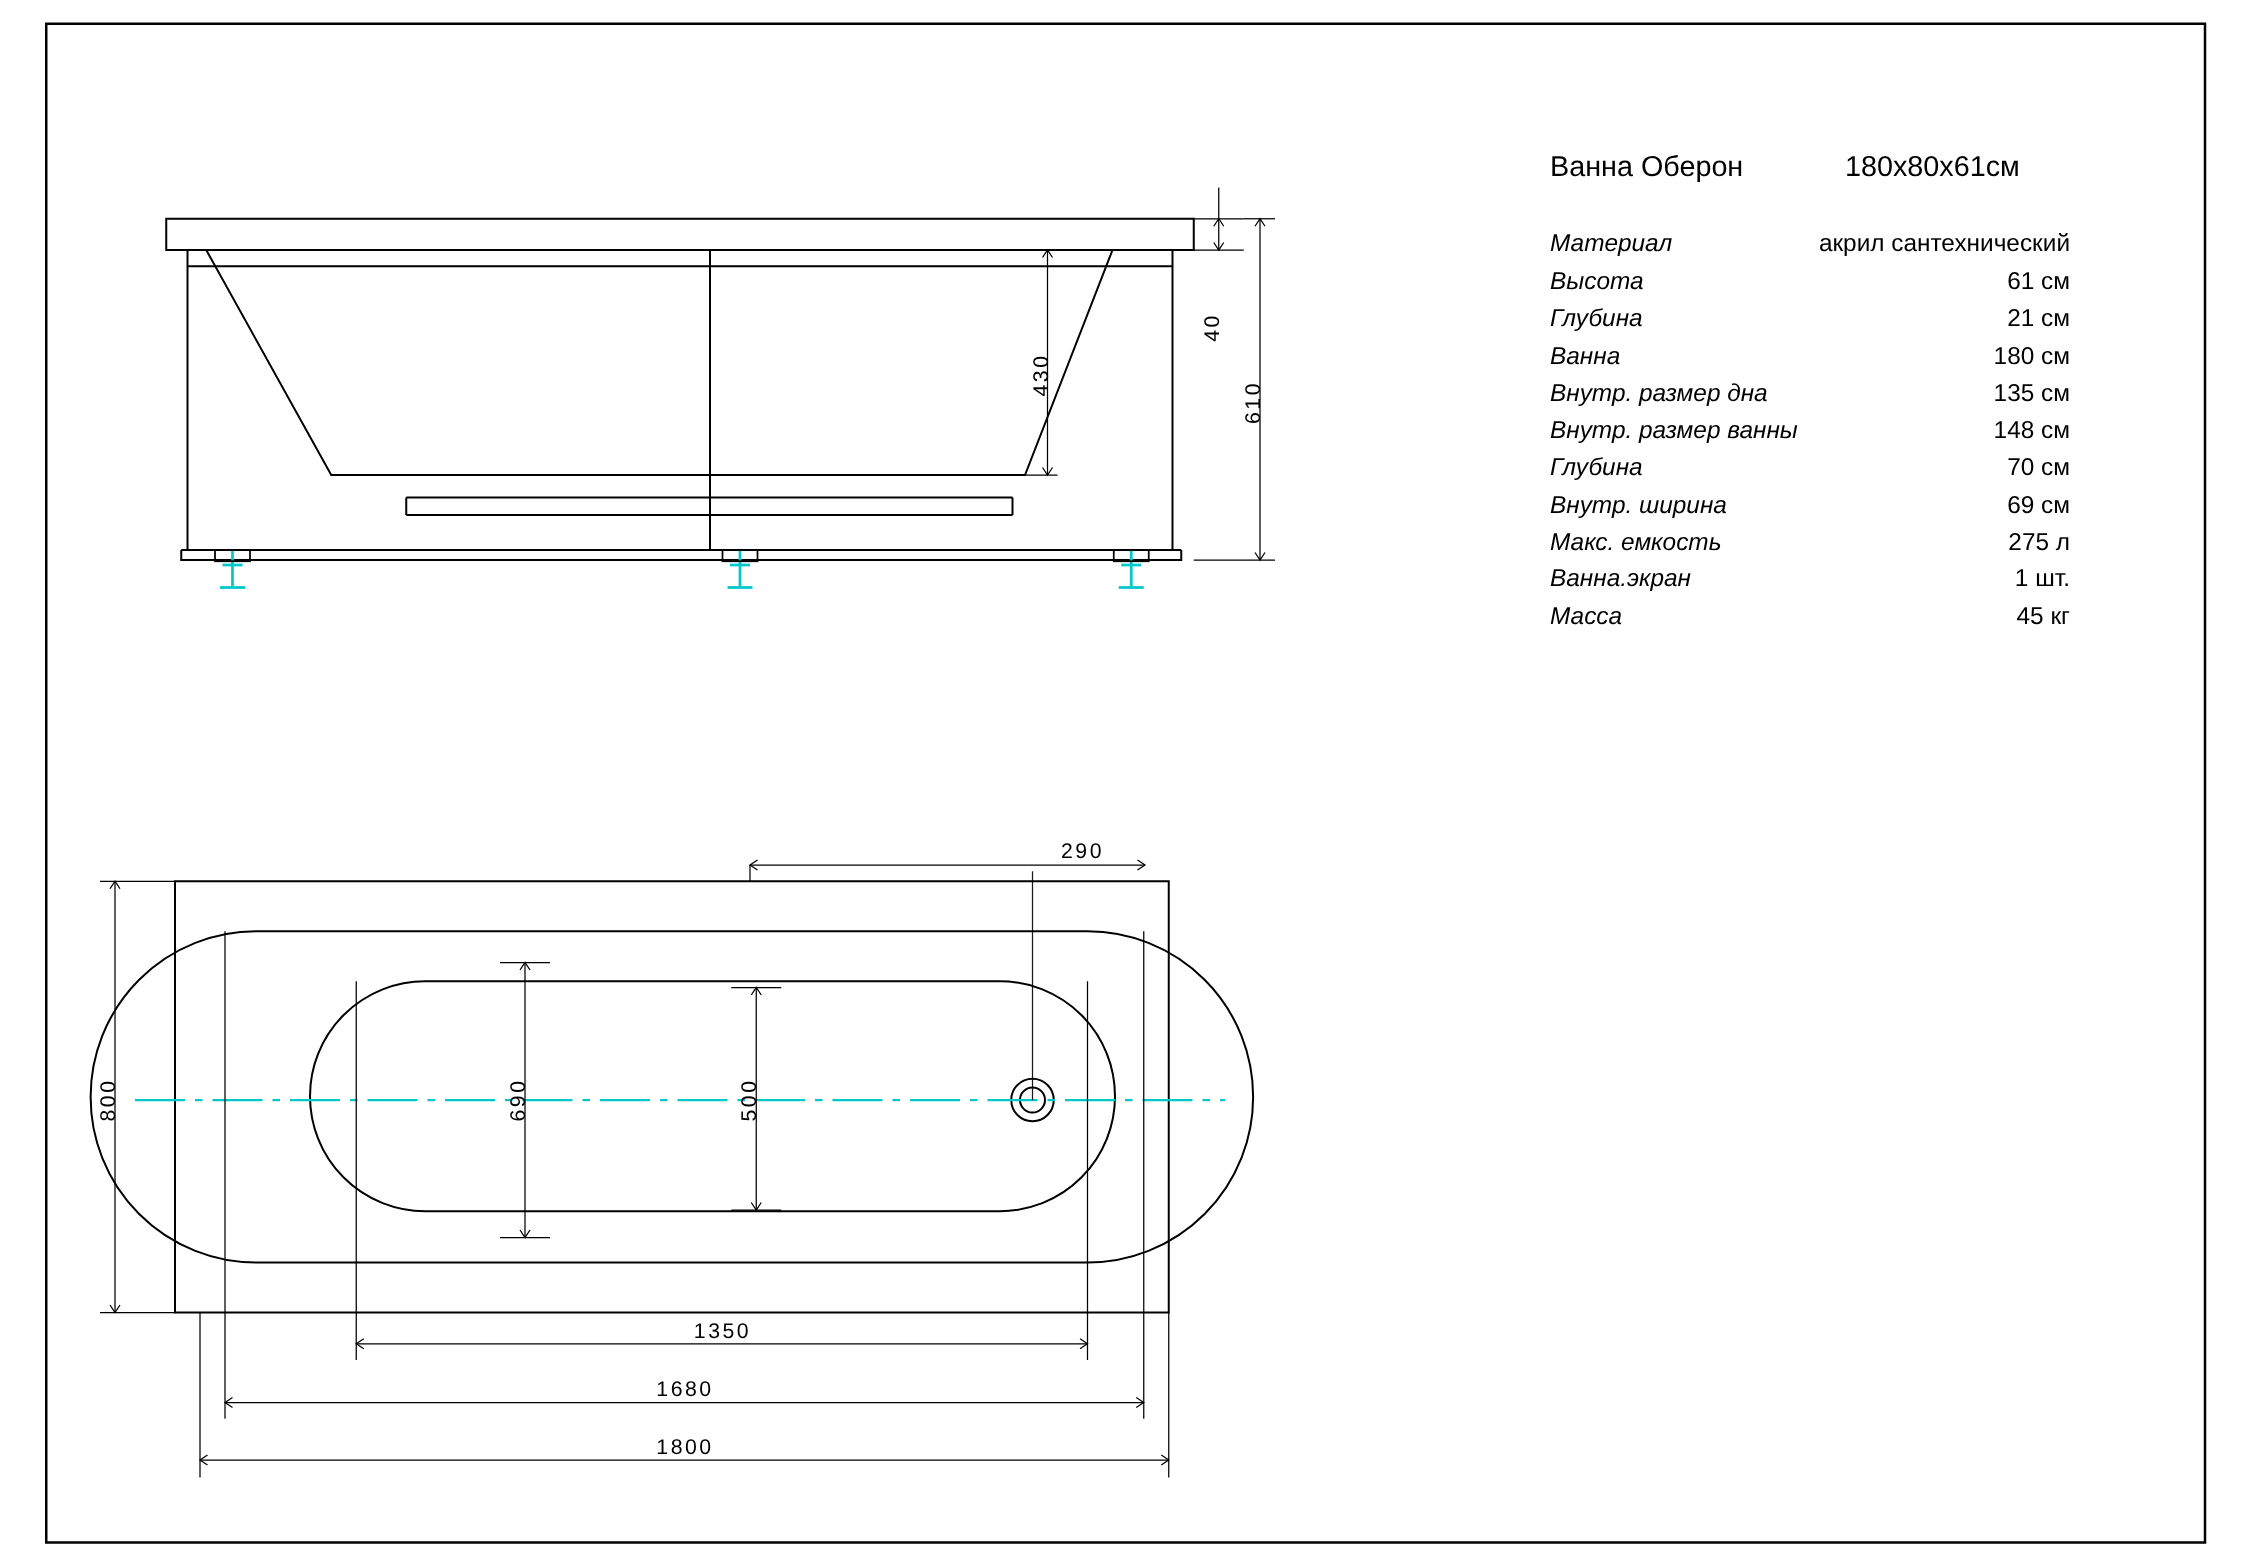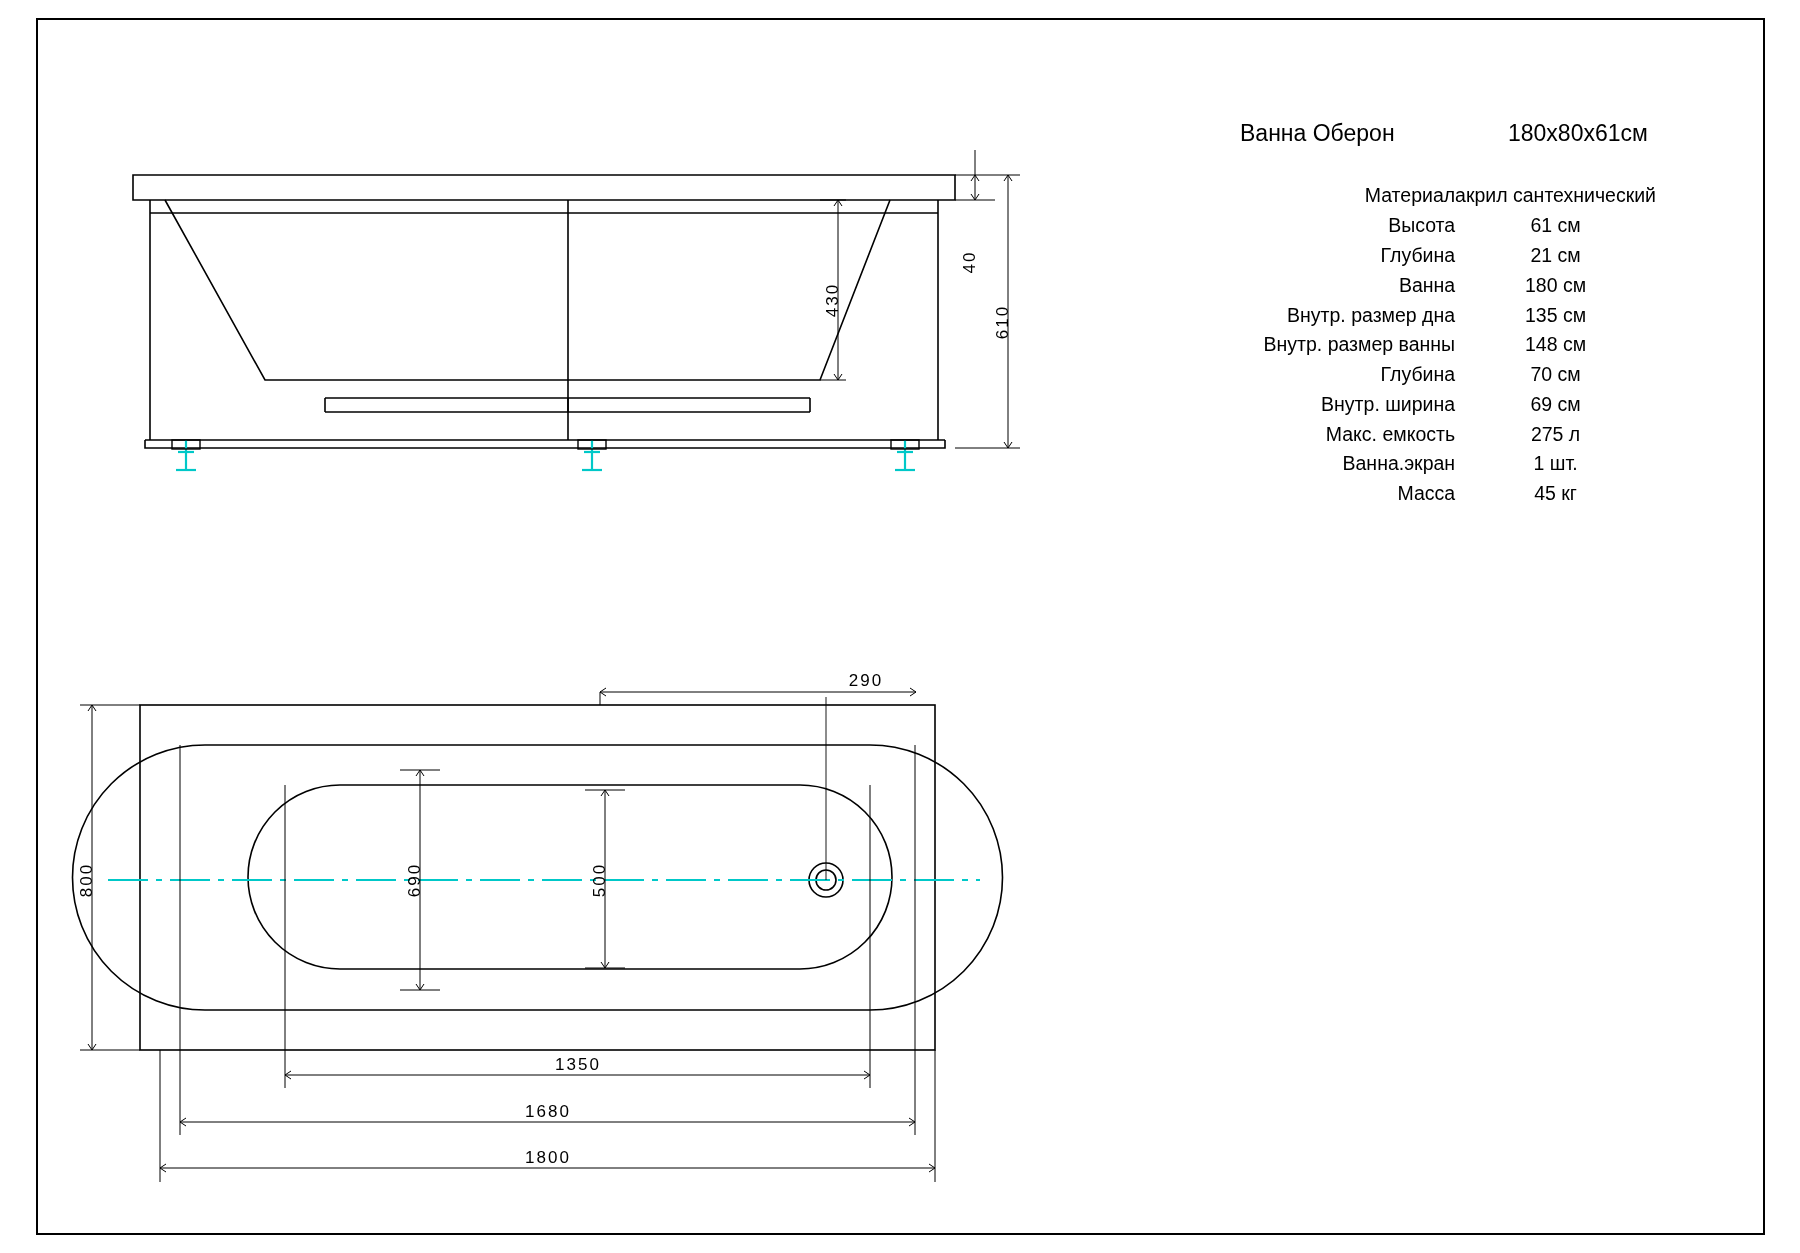--- a/index.html
+++ b/index.html
@@ -38,38 +38,37 @@
     left: 1240px;
     top: 120px;
     width: 480px;
     color: #000;
   }
   .spec-title {
     display: flex;
     align-items: baseline;
     font-size: 23px;
     margin-bottom: 34px;
-    gap: 32px;
   }
   .spec-title .name { width: 236px; }
   .spec-title .dims { }
   .spec-table {
     display: table;
     width: 100%;
     border-collapse: collapse;
     font-size: 19.5px;
   }
   .spec-row { display: table-row; }
   .spec-row .k, .spec-row .v {
     display: table-cell;
     padding: 3.4px 0;
     white-space: nowrap;
   }
-  .spec-row .k { width: 262px; text-align: right; }
-  .spec-row .v { text-align: center; padding-right: 64px; }
+  .spec-row .k { width: 262px; text-align: left; font-style: italic; }
+  .spec-row .v { text-align: right; padding-right: 64px; }
   text {
     font-family: "Liberation Sans", sans-serif;
     fill: #000;
   }
   .dimtext { font-size: 17px; }
 </style>
 </head>
 <body>
 
 <div id="sheet">

